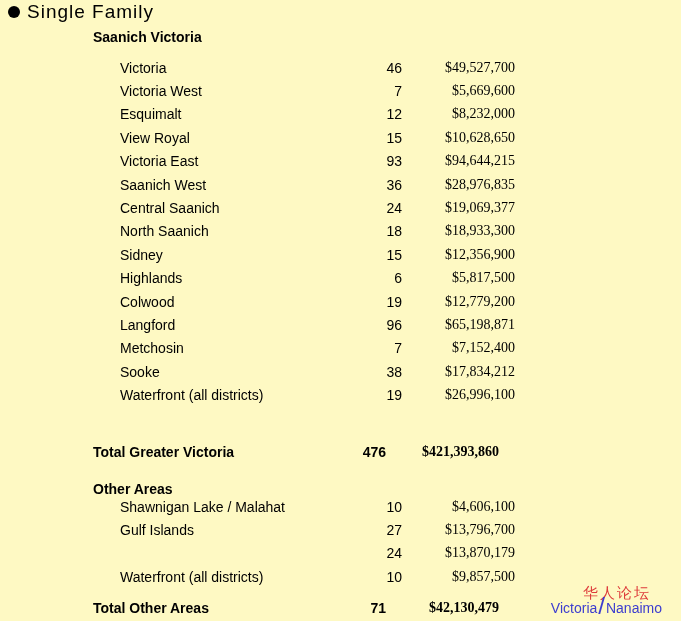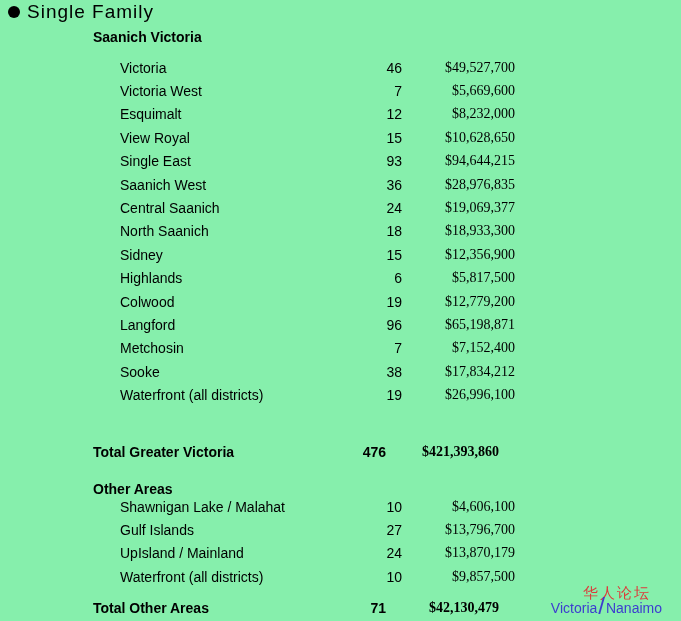--- a/index.html
+++ b/index.html
@@ -1,17 +1,17 @@
 <!DOCTYPE html>
 <html><head>
 <meta charset="utf-8">
 <style>
   html, body { margin:0; padding:0; background:#fff; }
   .canvas {
-    position:relative; width:681px; height:621px; background:#86efac;
+    position:relative; width:681px; height:621px; background:#fef9c3;
     font-family:"Liberation Sans","DejaVu Sans",sans-serif; color:#000;
     overflow:hidden;
   }
   
   .title-row { position:absolute; top:1px; left:8px; display:flex; align-items:center; gap:7px; }
   .bullet { width:12px; height:12px; background:#000; border-radius:50%; flex:0 0 auto; }
   .title-text { font-size:19px; letter-spacing:1px; white-space:nowrap; }
 
   
   .group-header { position:absolute; left:93px; font-size:14px; font-weight:bold; line-height:16px; white-space:nowrap; }
@@ -76,21 +76,21 @@
       <span class="c-name">Esquimalt</span>
       <span class="c-count">12</span>
       <span class="c-value">$8,232,000</span>
     </div>
     <div class="row">
       <span class="c-name">View Royal</span>
       <span class="c-count">15</span>
       <span class="c-value">$10,628,650</span>
     </div>
     <div class="row">
-      <span class="c-name">Single East</span>
+      <span class="c-name">Victoria East</span>
       <span class="c-count">93</span>
       <span class="c-value">$94,644,215</span>
     </div>
     <div class="row">
       <span class="c-name">Saanich West</span>
       <span class="c-count">36</span>
       <span class="c-value">$28,976,835</span>
     </div>
     <div class="row">
       <span class="c-name">Central Saanich</span>
@@ -152,21 +152,20 @@
       <span class="c-name">Shawnigan Lake / Malahat</span>
       <span class="c-count">10</span>
       <span class="c-value">$4,606,100</span>
     </div>
     <div class="row">
       <span class="c-name">Gulf Islands</span>
       <span class="c-count">27</span>
       <span class="c-value">$13,796,700</span>
     </div>
     <div class="row">
-      <span class="c-name">UpIsland / Mainland</span>
       <span class="c-count">24</span>
       <span class="c-value">$13,870,179</span>
     </div>
     <div class="row">
       <span class="c-name">Waterfront (all districts)</span>
       <span class="c-count">10</span>
       <span class="c-value">$9,857,500</span>
     </div>
   </div>
 

